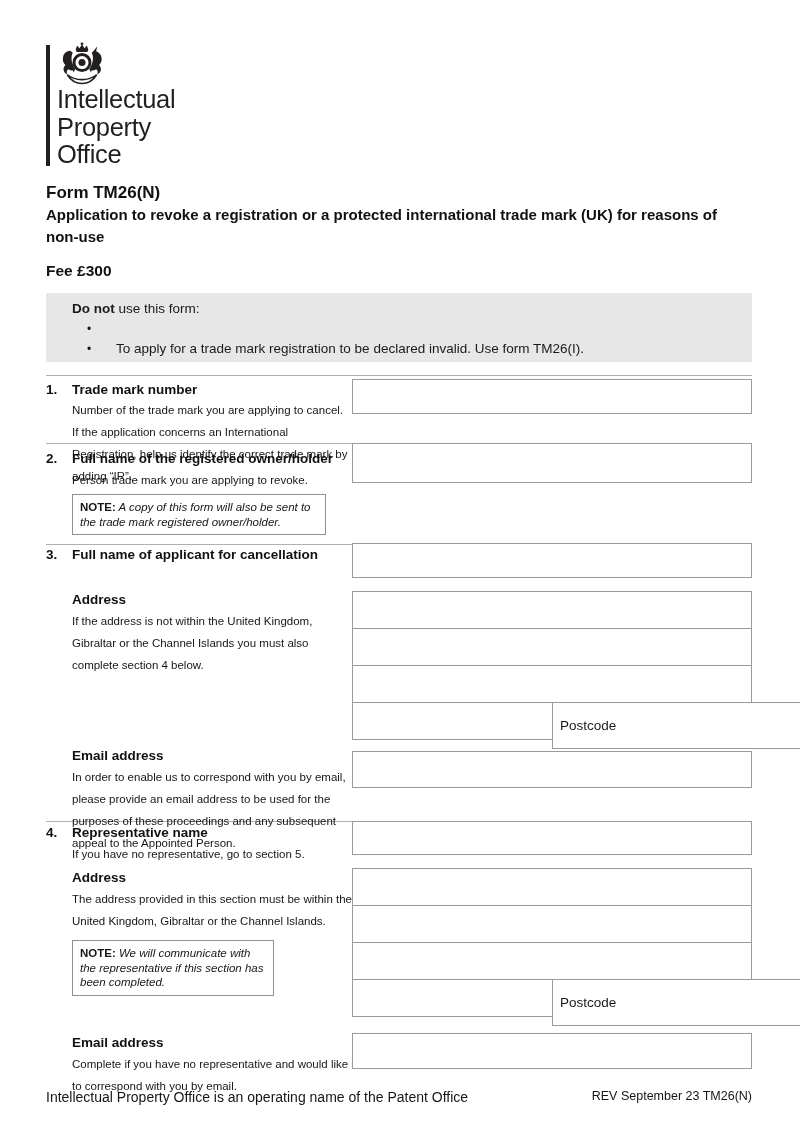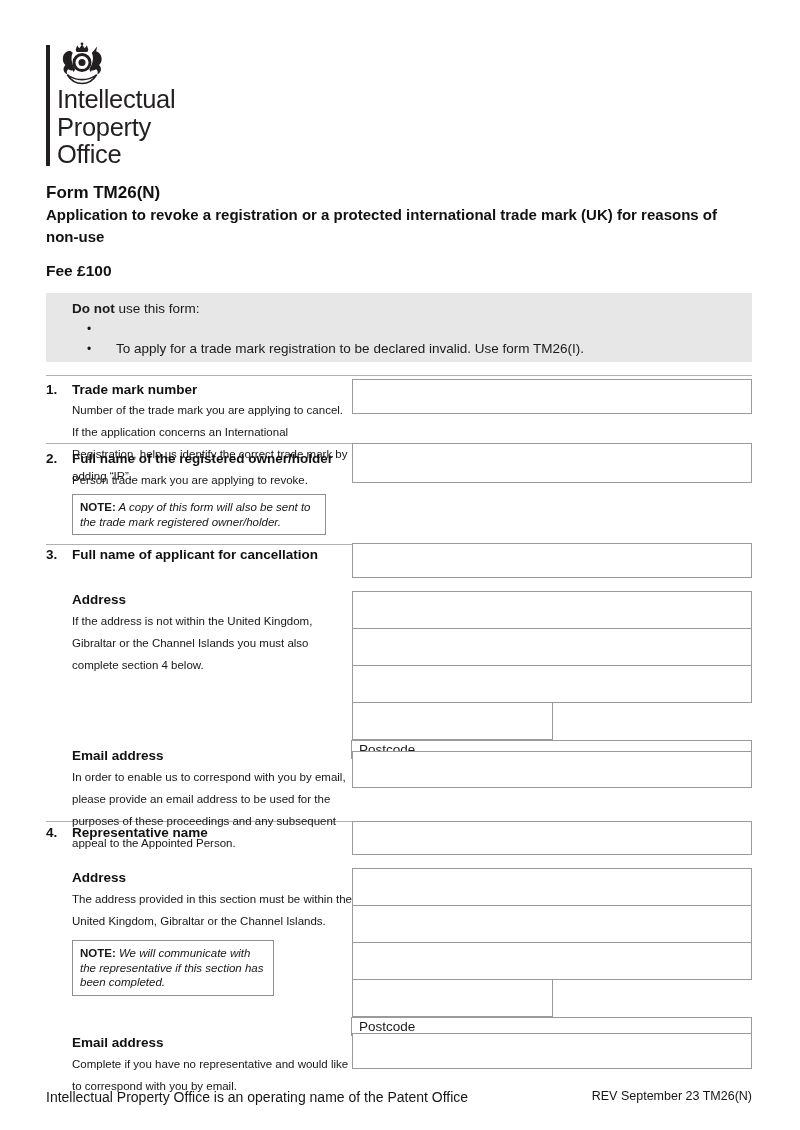--- a/index.html
+++ b/index.html
@@ -40,21 +40,21 @@
   .s3-input { left:352px; top:543px; width:400px; height:35px; }
   .s3-email-input { left:352px; top:751px; width:400px; height:37px; }
   .s4-input { left:352px; top:821px; width:400px; height:34px; }
   .s4-email-input { left:352px; top:1033px; width:400px; height:36px; }
 
   
   .addr-block { left:352px; width:400px; }
   .s3-addr { top:591px; } .s4-addr { top:868px; }
   .addr-line { display:block; width:100%; height:38px; margin-top:-1px; }
   .addr-line.first { margin-top:0; }
-  .addr-split { display:flex; height:47px; margin-top:-1px;flex-direction:column; }
+  .addr-split { display:flex; height:47px; margin-top:-1px; }
   .addr-left { width:201px; height:38px; flex:none; }
   .postcode-cell { flex:1; box-sizing:border-box; border:1px solid #9a9a9a; margin-left:-1px;
                    display:flex; align-items:center; padding-left:7px; font-size:13.5px; background:#fff; }
   .postcode-cell input { border:none; flex:1; min-width:0; height:90%; outline:none;
                          font-family:inherit; font-size:13.5px; margin-left:6px; background:transparent; }
 
   
   .note-box { box-sizing:border-box; border:1px solid #8f8f8f; background:#fff;
               padding:5px 7px; font-size:11.5px; line-height:14.5px; font-style:italic; color:#161616; }
   .note-box b { font-style:normal; font-weight:bold; }
@@ -100,21 +100,21 @@
     </g>
   </svg>
   <div class="abs logo-text">
     <div>Intellectual</div>
     <div>Property</div>
     <div>Office</div>
   </div>
 
   <div class="abs form-name">Form TM26(N)</div>
   <div class="abs form-desc">Application to revoke a registration or a protected international trade mark (UK) for reasons of non-use</div>
-  <div class="abs fee">Fee £100</div>
+  <div class="abs fee">Fee £300</div>
 
   <div class="abs notice">
     <div><b>Do not</b><span> use this form:</span></div>
     <div class="bullet-row">
       <span class="bullet-glyph">•</span>
     </div>
     <div class="bullet-row">
       <span class="bullet-glyph">•</span>
       <span>To apply for a trade mark registration to be declared invalid. Use form TM26(I).</span>
     </div>
@@ -154,20 +154,21 @@
       </div>
     </div>
   </div>
 
   <div class="abs sub-label s3-email-label">Email address</div>
   <div class="abs help s3-email-help">In order to enable us to correspond with you by email, please provide an email address to be used for the purposes of these proceedings and any subsequent appeal to the Appointed Person.</div>
   <input type="text" class="abs field s3-email-input" style="">
 
   <div class="abs sec-num s4-num">4.</div>
   <div class="abs sec-title s4-title">Representative name</div>
+  <div class="abs help s4-help">If you have no representative, go to section 5.</div>
   <input type="text" class="abs field s4-input" style="">
 
   <div class="abs sub-label s4-addr-label">Address</div>
   <div class="abs help s4-addr-help">The address provided in this section must be within the United Kingdom, Gibraltar or the Channel Islands.</div>
   <div class="abs addr-block s4-addr">
     <input type="text" class="field addr-line first" style="">
     <input type="text" class="field addr-line" style="">
     <input type="text" class="field addr-line" style="">
     <div class="addr-split">
       <input type="text" class="field addr-left" style="">

